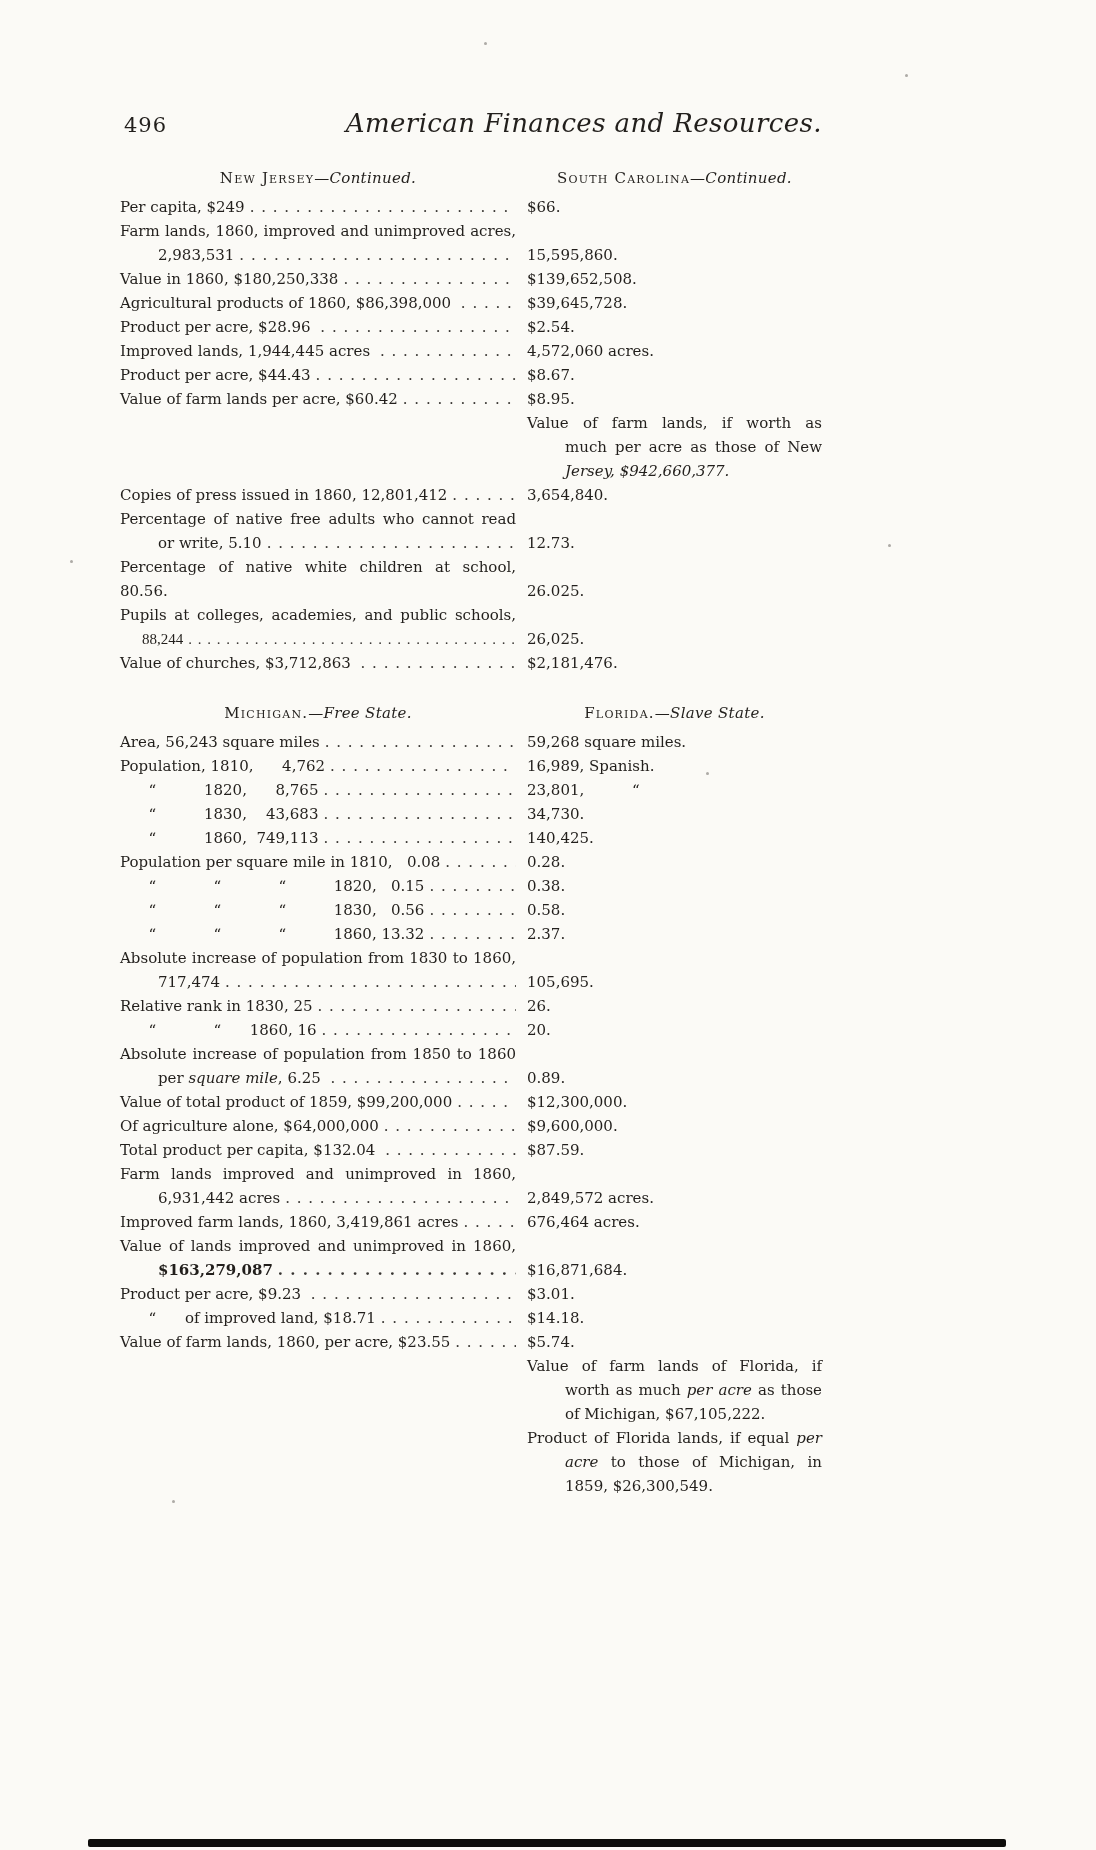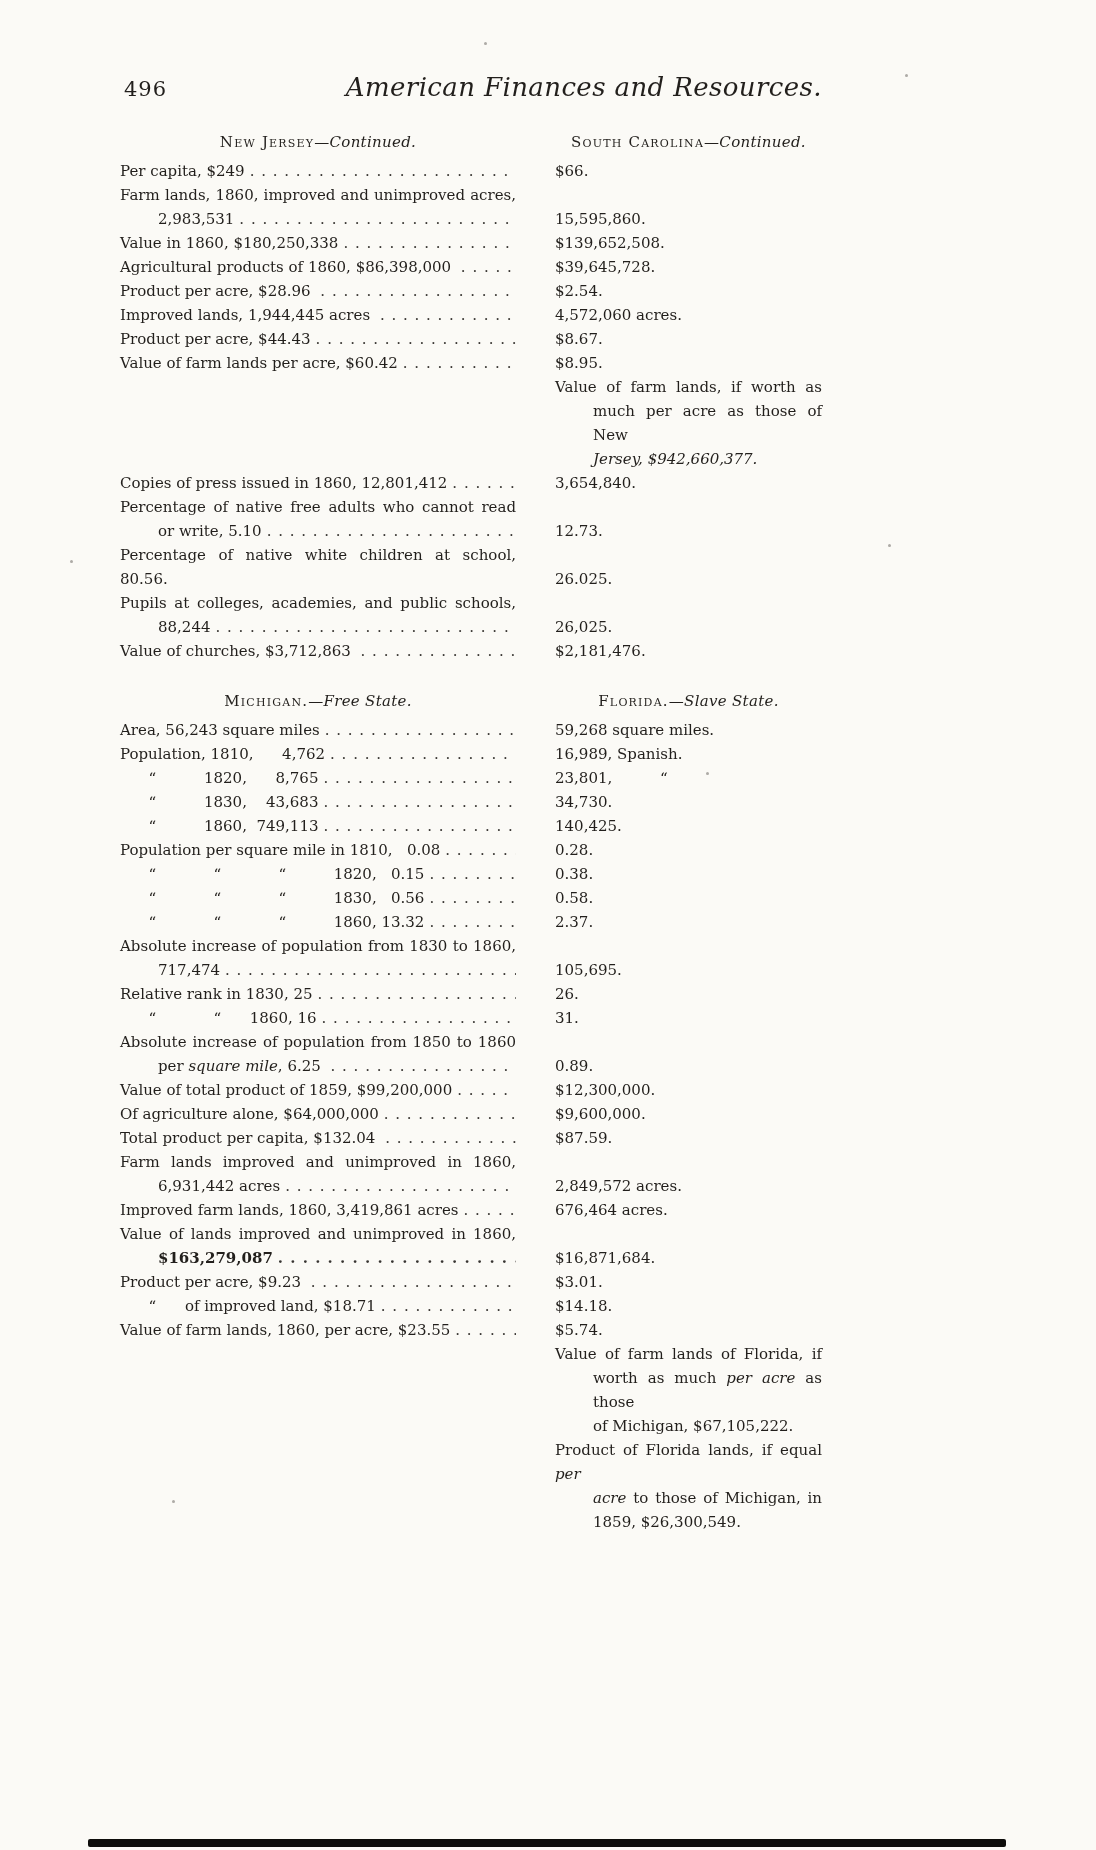--- a/index.html
+++ b/index.html
@@ -9,21 +9,21 @@
     height: 1850px;
     background: #fbfaf6;
     font-family: "DejaVu Serif", "Liberation Serif", serif;
     color: #221f1c;
     position: relative;
     overflow: hidden;
   }
   .page-header {
     position: relative;
     margin-left: 120px;
-    padding-top: 72px;
+    padding-top: 108px;
     width: 702px;
   }
   .page-number {
     position: absolute;
     left: 4px;
     bottom: 1px;
     font-size: 21px;
     letter-spacing: 1px;
   }
   .page-title {
@@ -35,21 +35,21 @@
     letter-spacing: 0.4px;
   }
   .content {
     margin-left: 120px;
     margin-top: 28px;
     width: 702px;
     font-size: 15px;
     line-height: 24px;
   }
   .section + .section { margin-top: 26px; }
-  .row { display: flex; align-items: flex-end; gap: 28px; }
+  .row { display: flex; align-items: flex-end; }
   .header-row { margin-bottom: 5px; align-items: baseline; }
   .cell.left { width: 396px; flex: 0 0 396px; }
   .cell.right { flex: 1 1 auto; margin-left: 11px; min-width: 0; }
   .col-header { text-align: center; font-size: 15px; }
   .caps { font-variant: small-caps; letter-spacing: 1.2px; }
   .col-header i { letter-spacing: 0.3px; }
   .line { min-height: 24px; }
   .line.has-leader { display: flex; align-items: baseline; }
   .txt { white-space: pre-wrap; }
   .leader {
@@ -222,21 +222,21 @@
           <div class="cell left">
             <div class="line justify"><span class="txt">Percentage of native white children at school, 80.56.</span></div>
           </div>
           <div class="cell right">
             <div class="line"><span class="txt">26.025.</span></div>
           </div>
         </div>
         <div class="row">
           <div class="cell left">
             <div class="line justify"><span class="txt">Pupils at colleges, academies, and public schools,</span></div>
-            <div class="line has-leader" style="margin-left: 38px;">
+            <div class="line has-leader" style="margin-left: 22px; font-family: Liberation Serif, serif;">
               <span class="txt">88,244</span>
               <span class="leader"></span>
             </div>
           </div>
           <div class="cell right">
             <div class="line"><span class="txt">26,025.</span></div>
           </div>
         </div>
         <div class="row">
           <div class="cell left">
@@ -378,21 +378,21 @@
           </div>
         </div>
         <div class="row">
           <div class="cell left">
             <div class="line has-leader">
               <span class="txt">      “            “      1860, 16</span>
               <span class="leader"></span>
             </div>
           </div>
           <div class="cell right">
-            <div class="line"><span class="txt">31.</span></div>
+            <div class="line"><span class="txt">20.</span></div>
           </div>
         </div>
         <div class="row">
           <div class="cell left">
             <div class="line justify"><span class="txt">Absolute increase of population from 1850 to 1860</span></div>
             <div class="line has-leader" style="margin-left: 38px;">
               <span class="txt">per <i>square mile</i>, 6.25 </span>
               <span class="leader"></span>
             </div>
           </div>

